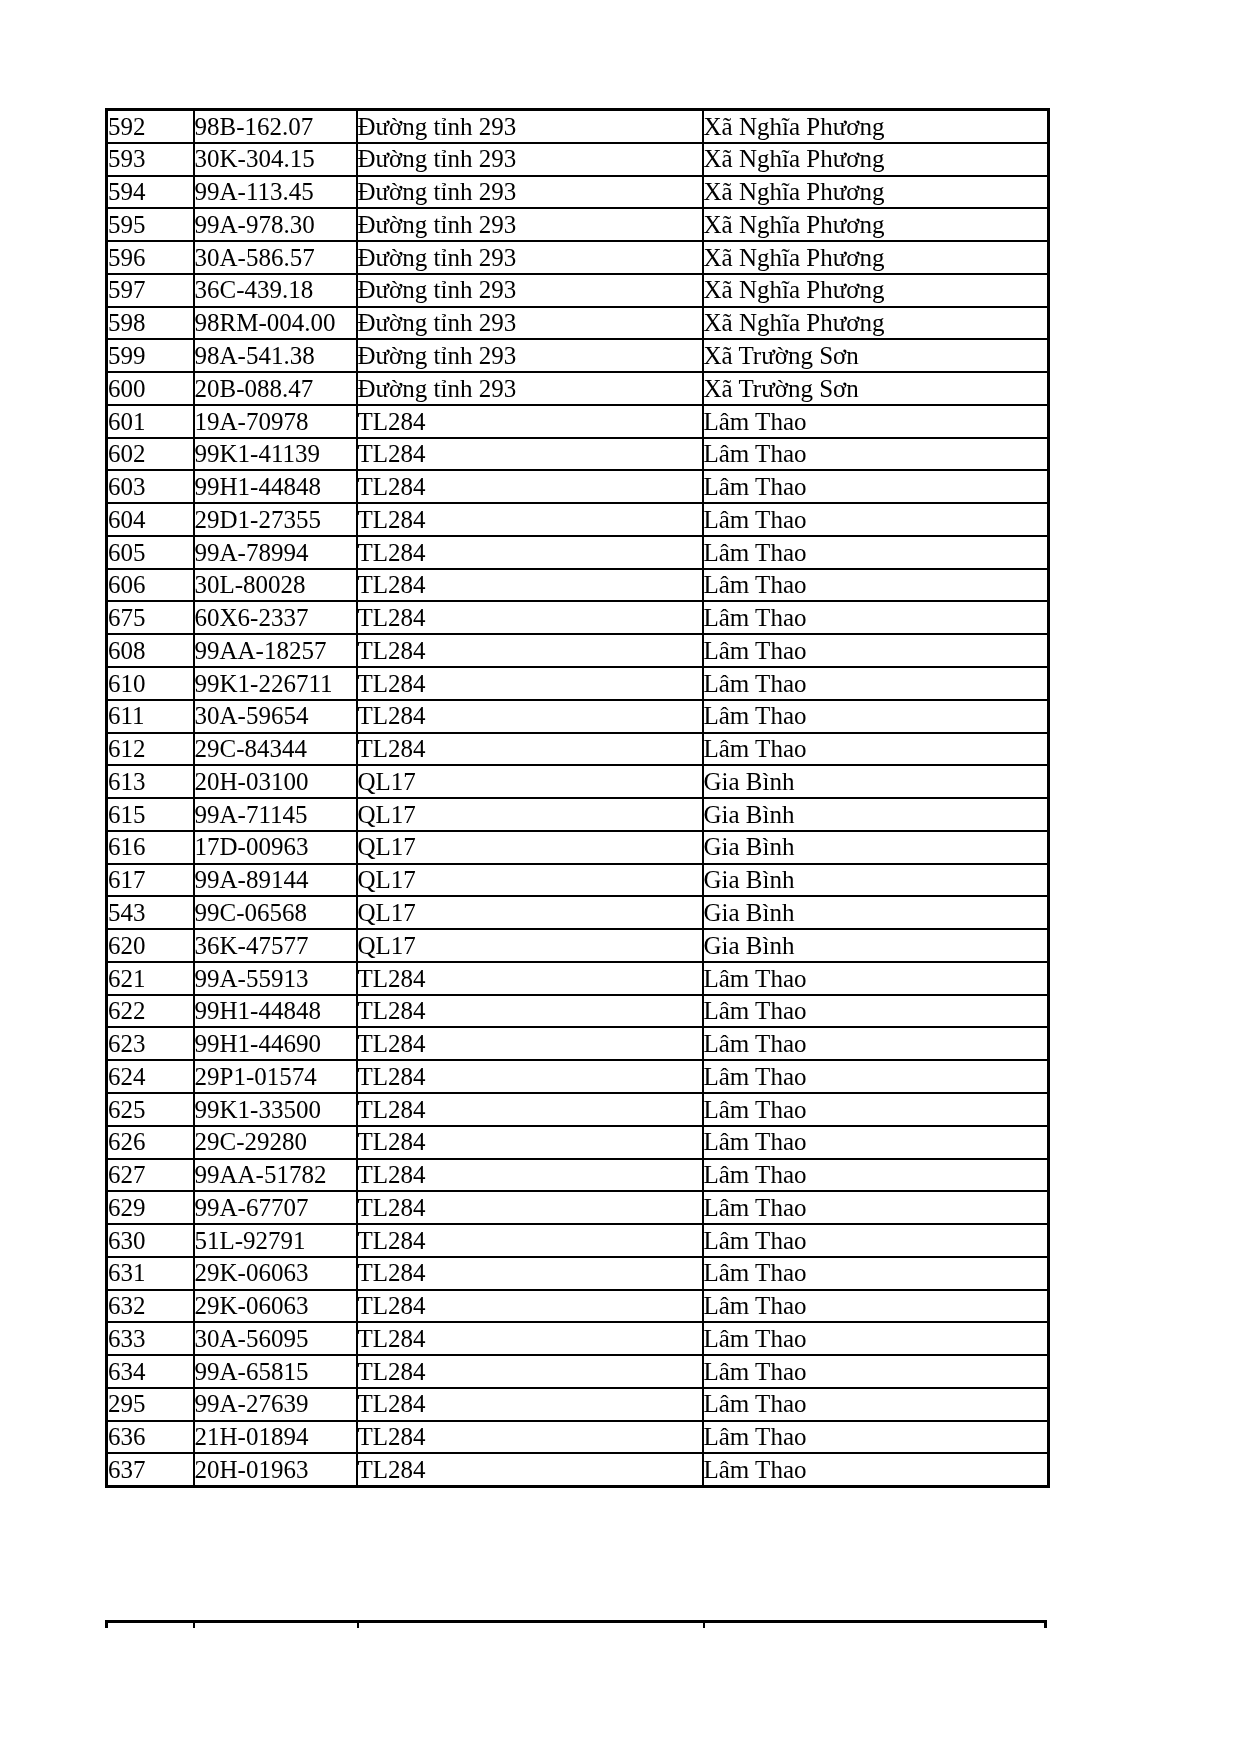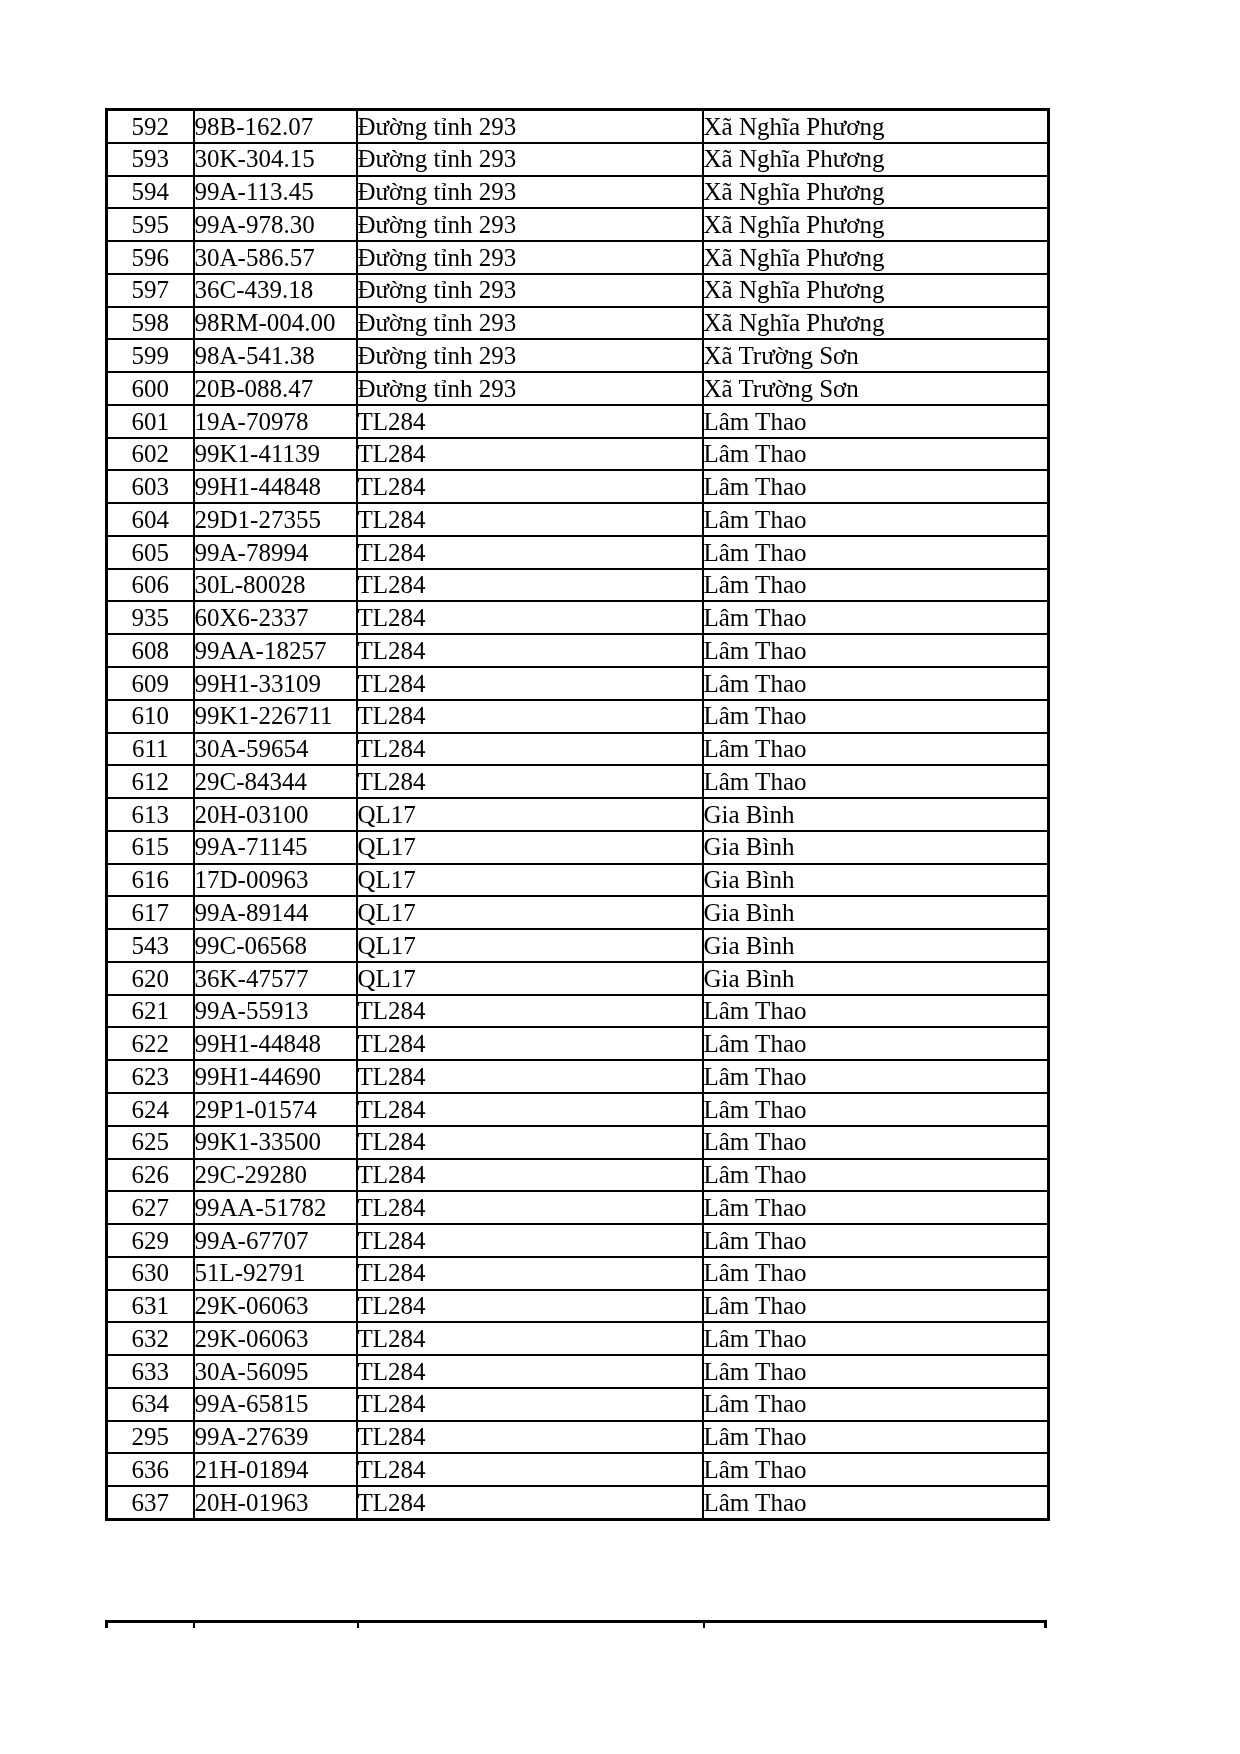--- a/index.html
+++ b/index.html
@@ -27,21 +27,21 @@
   table.doc-table td {
     border: 2px solid #000000;
     height: 30.78px;
     padding: 0;
     font-size: 25px;
     line-height: 1.1;
     vertical-align: middle;
     white-space: nowrap;
     overflow: hidden;
   }
-  td.c-num  { text-align: center; padding-right: 6px; }
+  td.c-num  { text-align: left; padding-right: 6px; }
   td.c-plate{ text-align: left;  padding-left: 5px; }
   td.c-road { text-align: left;  padding-left: 6px; }
   td.c-loc  { text-align: left;  padding-left: 8px; }
 
   
   .row-sliver {
     position: absolute;
     left: 105px;
     top: 1620px;
     width: 936px;
@@ -157,34 +157,28 @@
     <td class="c-road">TL284</td>
     <td class="c-loc">Lâm Thao</td>
   </tr>
       <tr>
     <td class="c-num">606</td>
     <td class="c-plate">30L-80028</td>
     <td class="c-road">TL284</td>
     <td class="c-loc">Lâm Thao</td>
   </tr>
       <tr>
-    <td class="c-num">935</td>
+    <td class="c-num">675</td>
     <td class="c-plate">60X6-2337</td>
     <td class="c-road">TL284</td>
     <td class="c-loc">Lâm Thao</td>
   </tr>
       <tr>
     <td class="c-num">608</td>
     <td class="c-plate">99AA-18257</td>
-    <td class="c-road">TL284</td>
-    <td class="c-loc">Lâm Thao</td>
-  </tr>
-      <tr>
-    <td class="c-num">609</td>
-    <td class="c-plate">99H1-33109</td>
     <td class="c-road">TL284</td>
     <td class="c-loc">Lâm Thao</td>
   </tr>
       <tr>
     <td class="c-num">610</td>
     <td class="c-plate">99K1-226711</td>
     <td class="c-road">TL284</td>
     <td class="c-loc">Lâm Thao</td>
   </tr>
       <tr>

